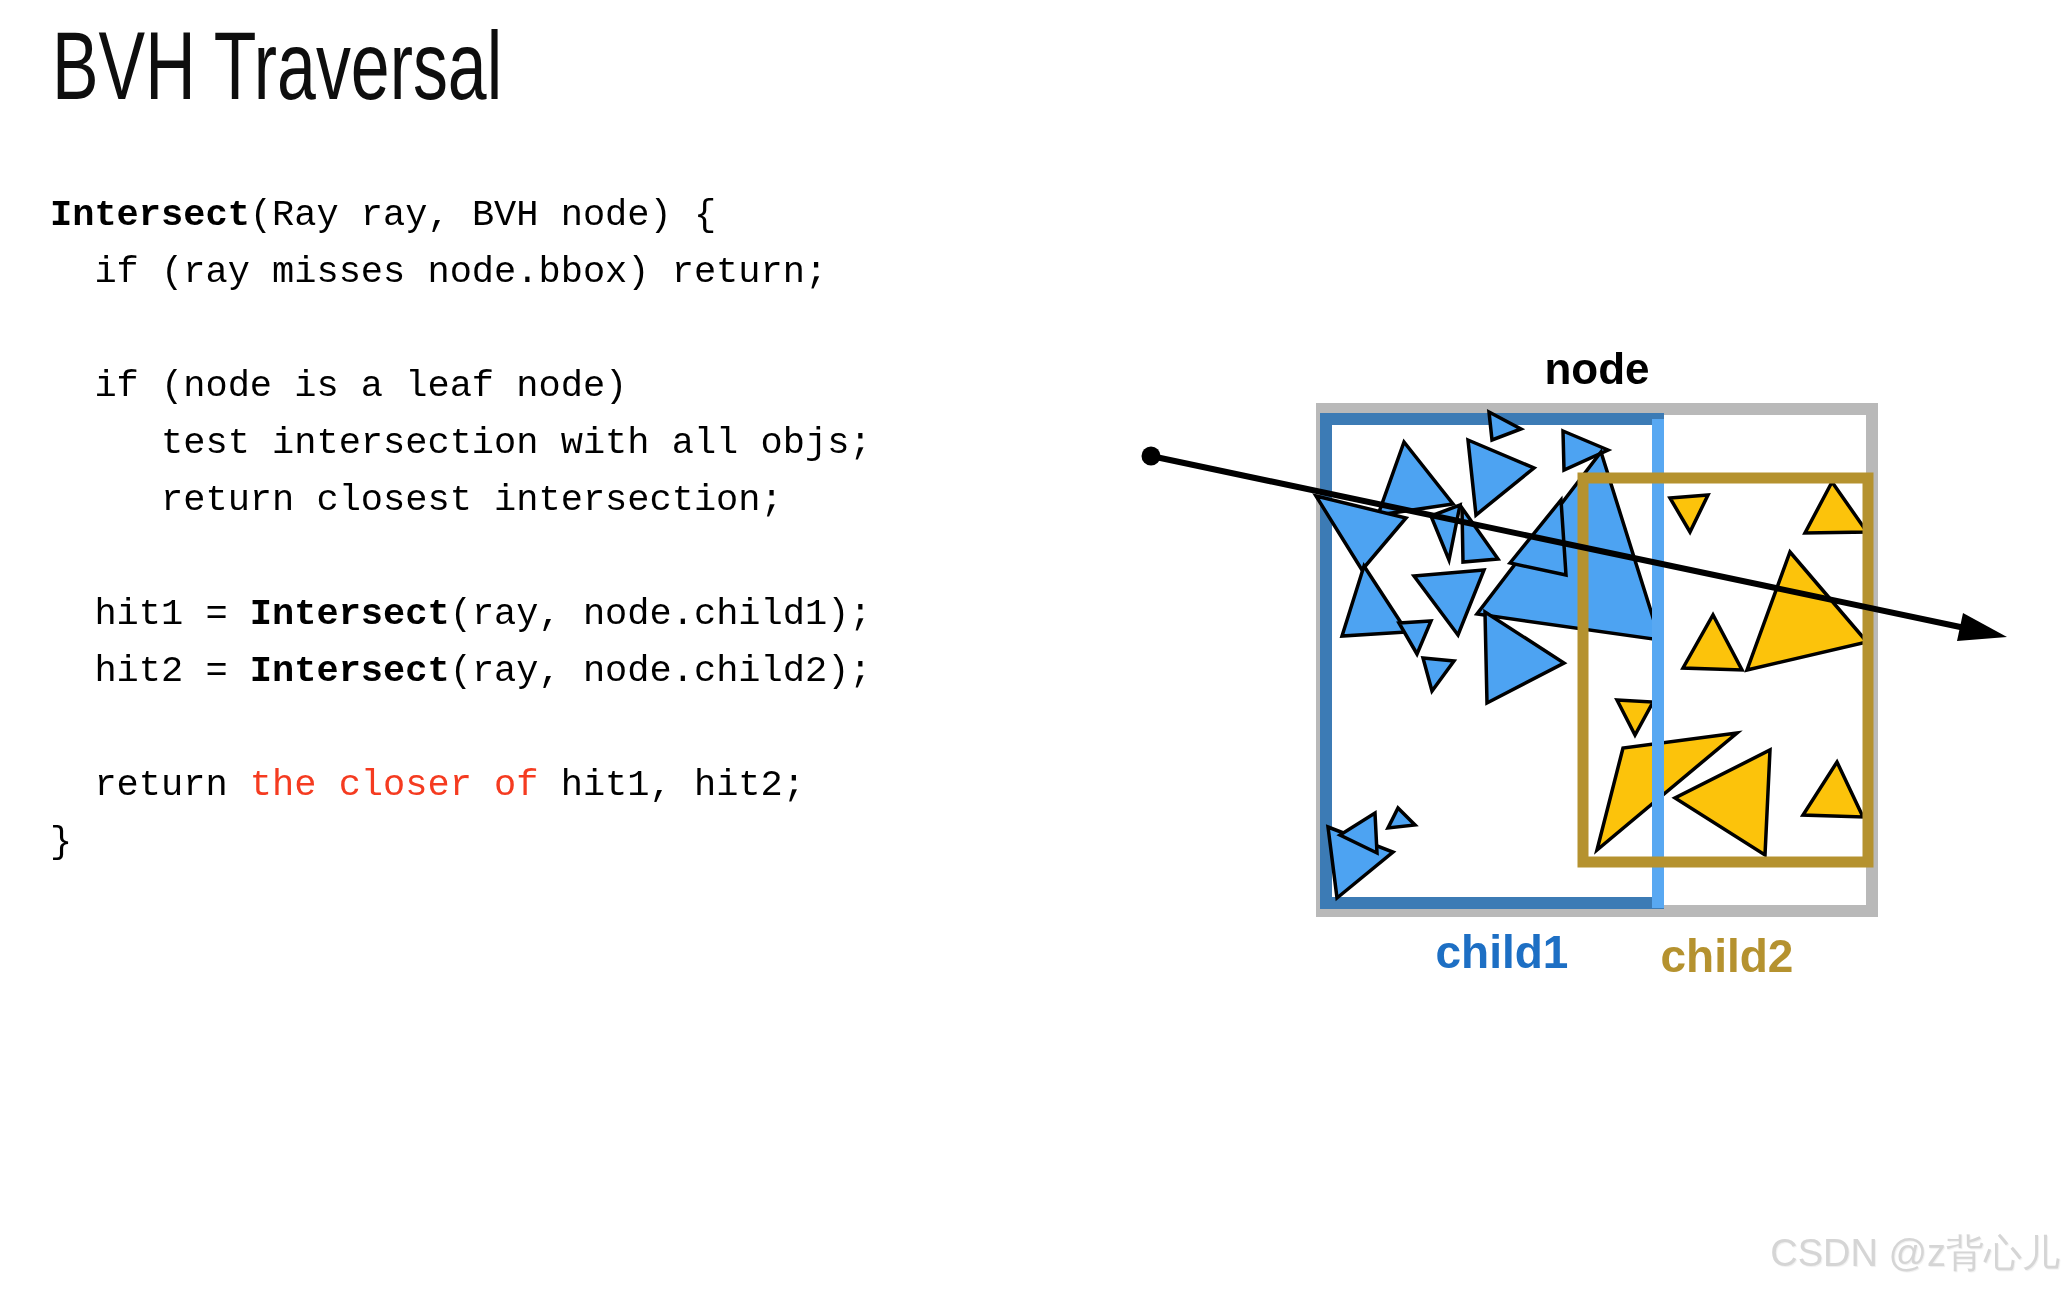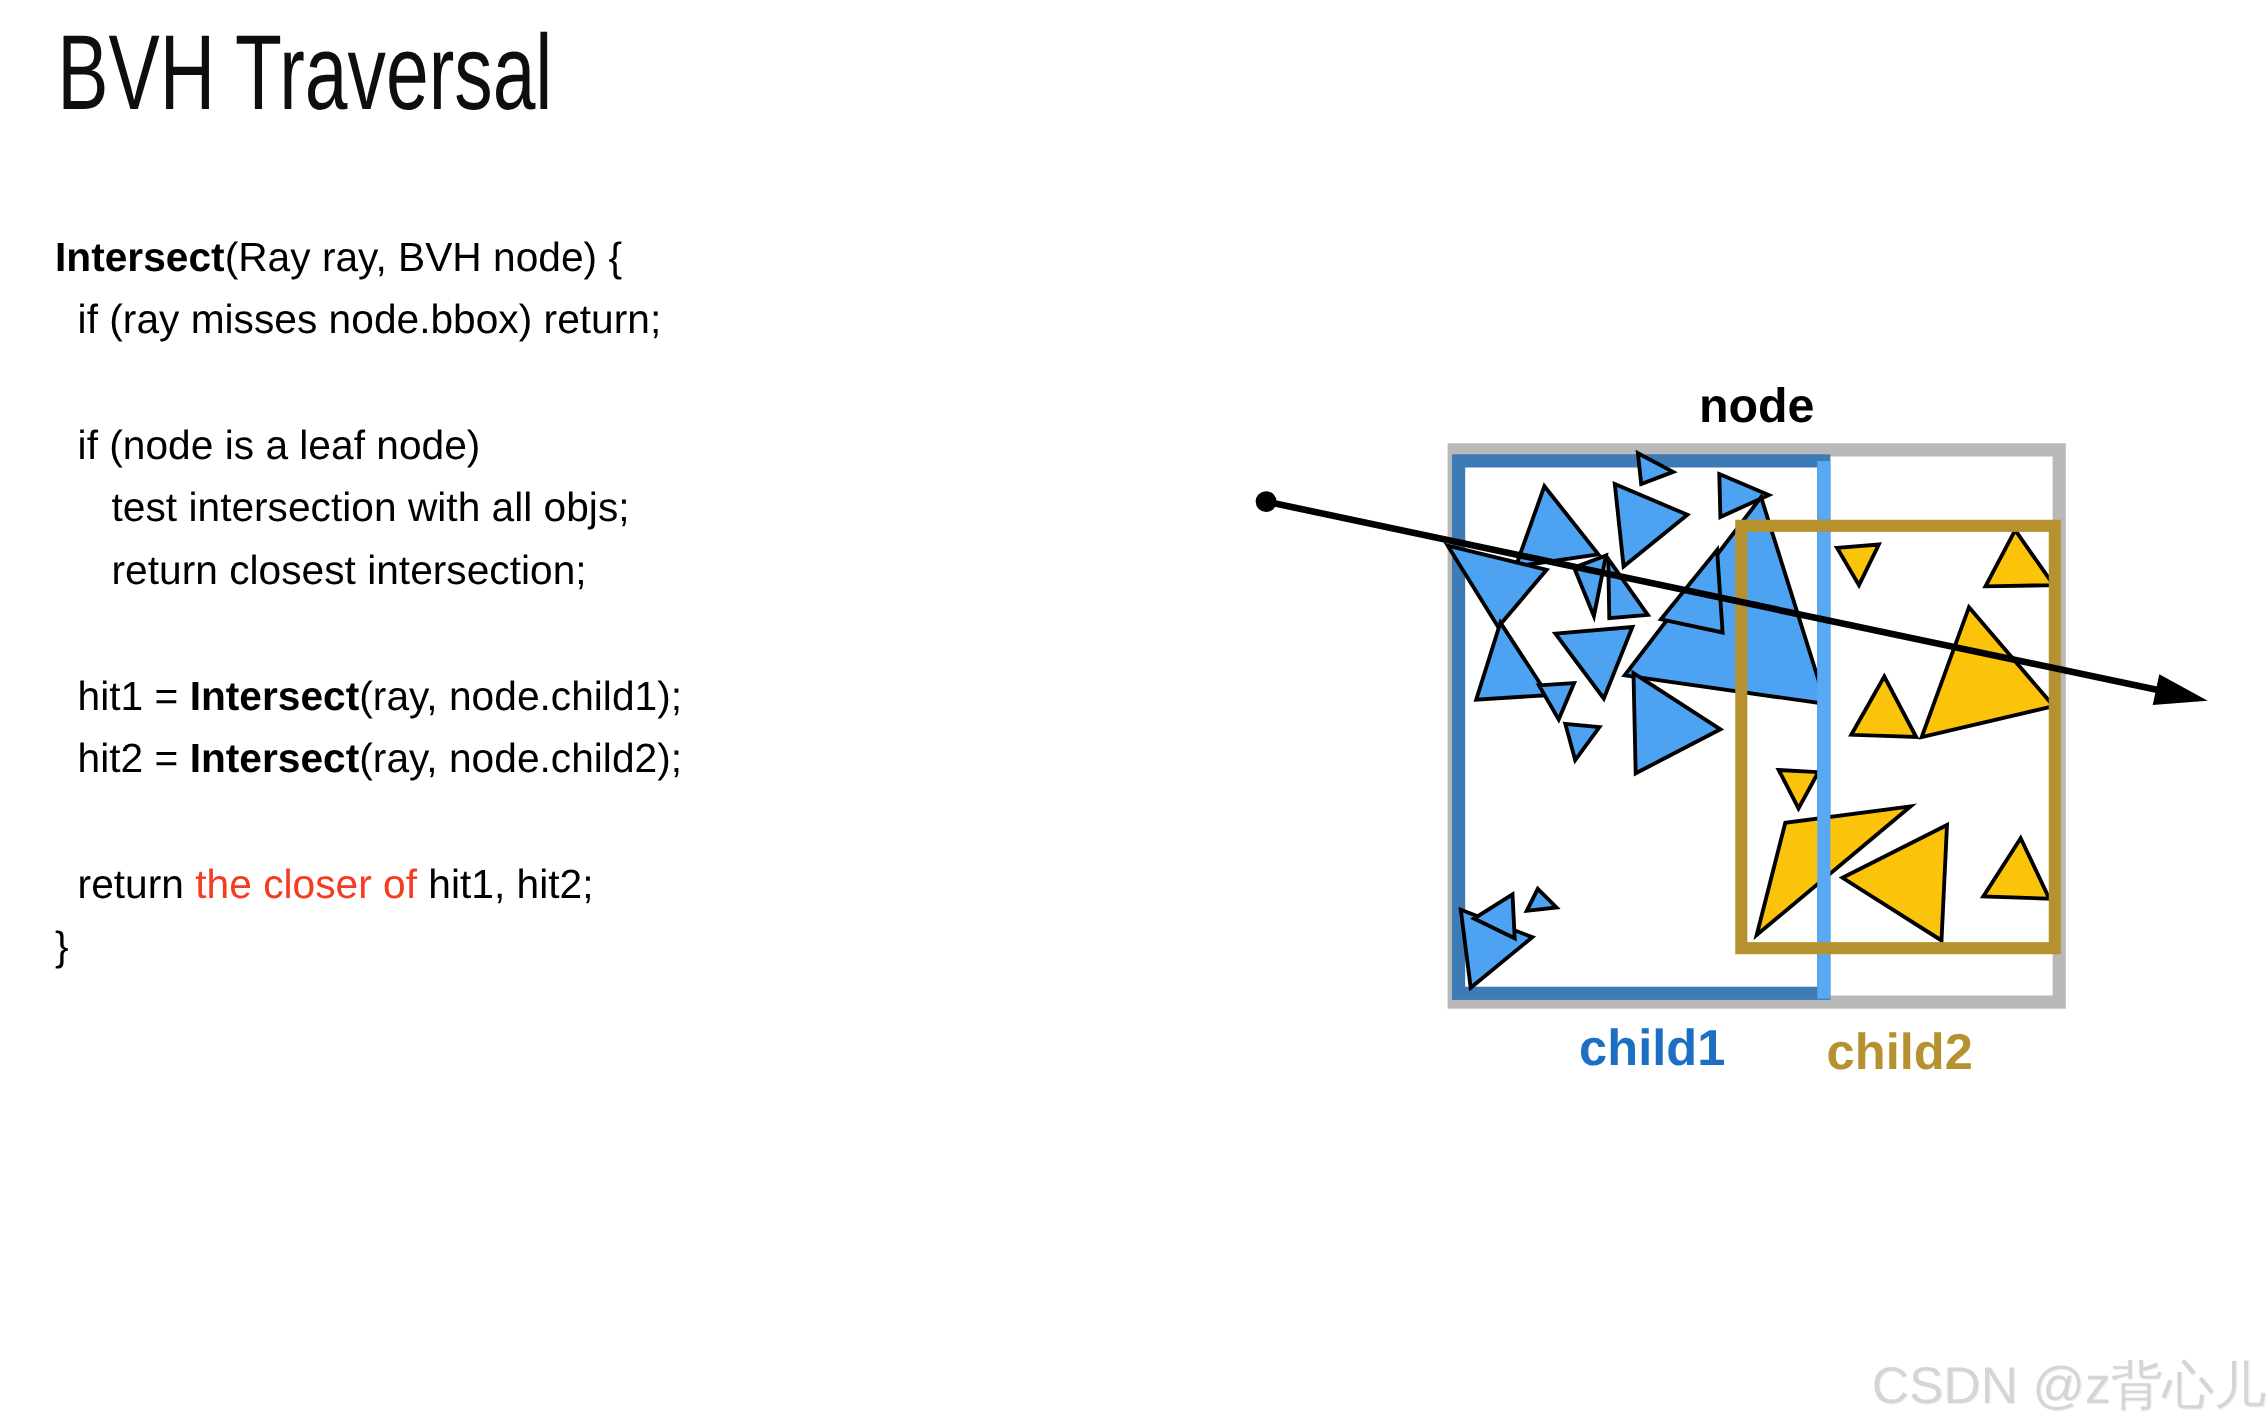--- a/index.html
+++ b/index.html
@@ -6,33 +6,33 @@
   body{
     width:2062px;height:1290px;position:relative;overflow:hidden;
     background:#ffffff;font-family:"Liberation Sans",sans-serif;
   }
   .title{
     position:absolute;left:52px;top:6px;
     font-size:97px;font-weight:400;color:#0e0e0e;line-height:120px;
     transform:scaleX(0.72);transform-origin:0 0;white-space:nowrap;
   }
   .code-block{
-    position:absolute;left:50px;top:205px;
-    font-family:Liberation Sans, sans-serif;
+    position:absolute;left:50px;top:187px;
+    font-family:Liberation Mono, monospace;
     font-size:37px;line-height:57px;color:#000;
     white-space:pre;
   }
   .code-line{height:57px;}
   .code-line .b{font-weight:bold;}
   .code-line .r{color:var(--code-red,#f53b20);}
   .diagram-svg{position:absolute;left:0;top:0;}
   .diagram-svg text{font-family:"Liberation Sans",sans-serif;font-weight:bold;}
   .watermark{
     position:absolute;right:2px;top:1228px;
-    font-size:47px;color:#d5d5d5;white-space:nowrap;
+    font-size:38px;color:#d5d5d5;white-space:nowrap;
     text-shadow:1px 1px 1px #efefef;
   }
 </style>
 </head>
 <body style="--code-red: #f53b20;">
 
 <div class="title">BVH Traversal</div>
 
 <div class="code-block" style="color: rgb(0, 0, 0);"><div class="code-line"><span class="b">Intersect</span><span>(Ray ray, BVH node) {</span></div><div class="code-line"><span>  if (ray misses node.bbox) return;</span></div><div class="code-line">&nbsp;</div><div class="code-line"><span>  if (node is a leaf node)</span></div><div class="code-line"><span>     test intersection with all objs;</span></div><div class="code-line"><span>     return closest intersection;</span></div><div class="code-line">&nbsp;</div><div class="code-line"><span>  hit1 = </span><span class="b">Intersect</span><span>(ray, node.child1);</span></div><div class="code-line"><span>  hit2 = </span><span class="b">Intersect</span><span>(ray, node.child2);</span></div><div class="code-line">&nbsp;</div><div class="code-line"><span>  return </span><span class="r">the closer of</span><span> hit1, hit2;</span></div><div class="code-line"><span>}</span></div></div>
 

